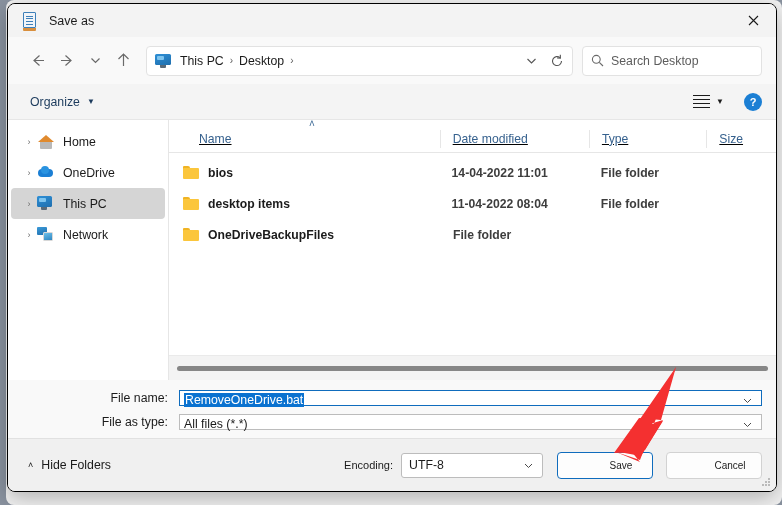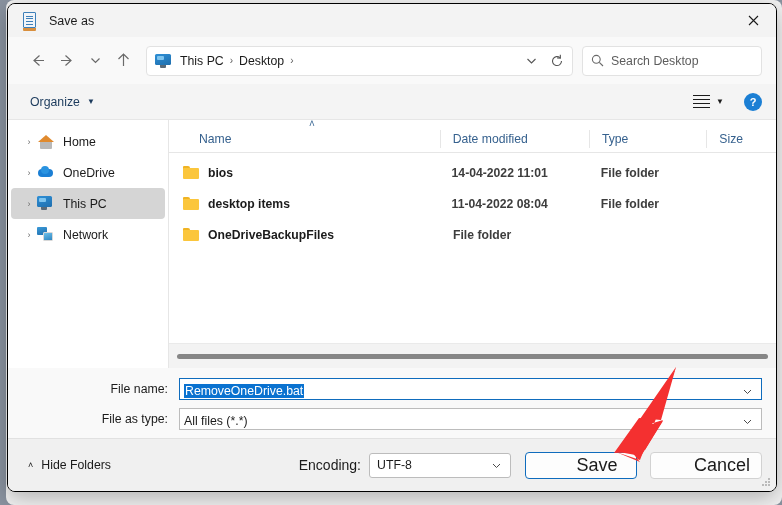--- a/index.html
+++ b/index.html
@@ -319,20 +319,21 @@
     position: absolute;
     left: 140px; top: -2px;
     color: #3d6a96; font-size: 10px;
   }
   .fl-header {
     height: 27px;
     display: flex;
     align-items: center;
     border-bottom: 1px solid #e6e6e6;
     flex: none;
+    text-decoration: underline;
   }
   .fl-col {
     font-size: 12.2px;
     color: #36618e;
     padding-left: 12px;
     border-left: 1px solid #e6e6e6;
     height: 18px;
     display: flex;
     align-items: center;
     box-sizing: border-box;
@@ -407,21 +408,21 @@
   }
   .form-label {
     width: 115px;
     text-align: right;
     padding-right: 11px;
     font-size: 12.3px;
     color: #1b1b1b;
   }
   .combo {
     flex: 1;
-    height: 22px;
+    height: 16px;
     background: #ffffff;
     border: 1px solid #bcbcbc;
     display: flex;
     align-items: center;
     padding: 4px 2px 0 4px;
     box-sizing: border-box;
     gap: 44px;
   }
   .combo.focused { border: 1px solid #0f6cbd; }
   .combo-text { font-size: 12.3px; color: #1b1b1b; white-space: nowrap; }
@@ -443,35 +444,35 @@
     padding: 0 14px;
     flex: none;
   }
   .hide-folders {
     display: flex; align-items: center; gap: 8px;
     font-size: 12.3px; color: #1b1b1b;
     padding: 4px 6px;
   }
   .hf-caret { font-size: 9px; color:#1b1b1b; }
   .footer-spacer { flex: 1; }
-  .enc-label { font-size: 14px; color:#1b1b1b; margin-right: 8px; }
+  .enc-label { font-size: 11px; color:#1b1b1b; margin-right: 8px; }
   .enc-combo {
     width: 142px; height: 25px;
     background: #ffffff;
     border: 1px solid #bcbcbc;
     border-radius: 3px;
     display: flex; align-items: center;
     padding: 0 2px 0 7px;
     box-sizing: border-box;
     margin-right: 14px;
   }
   .btn {
-    width: 112px; height: 27px;
+    width: 96px; height: 27px;
     border-radius: 4px;
-    font-size: 18px;
+    font-size: 10px;
     display: flex; align-items: center; justify-content: center;
     background: #fdfdfd;
     border: 1px solid #d2d2d2;
     color: #1b1b1b;
     box-sizing: border-box;
     padding-left: 32px;
   }
   .btn.primary {
     border: 1.6px solid #0f6cbd;
     margin-right: 13px;

